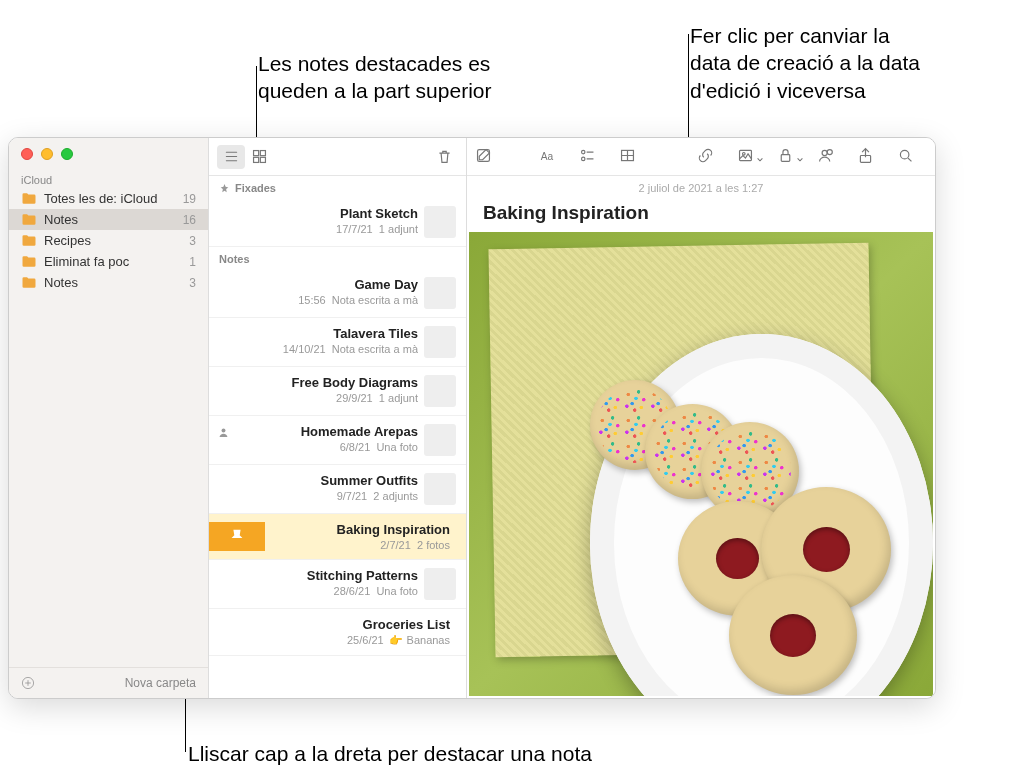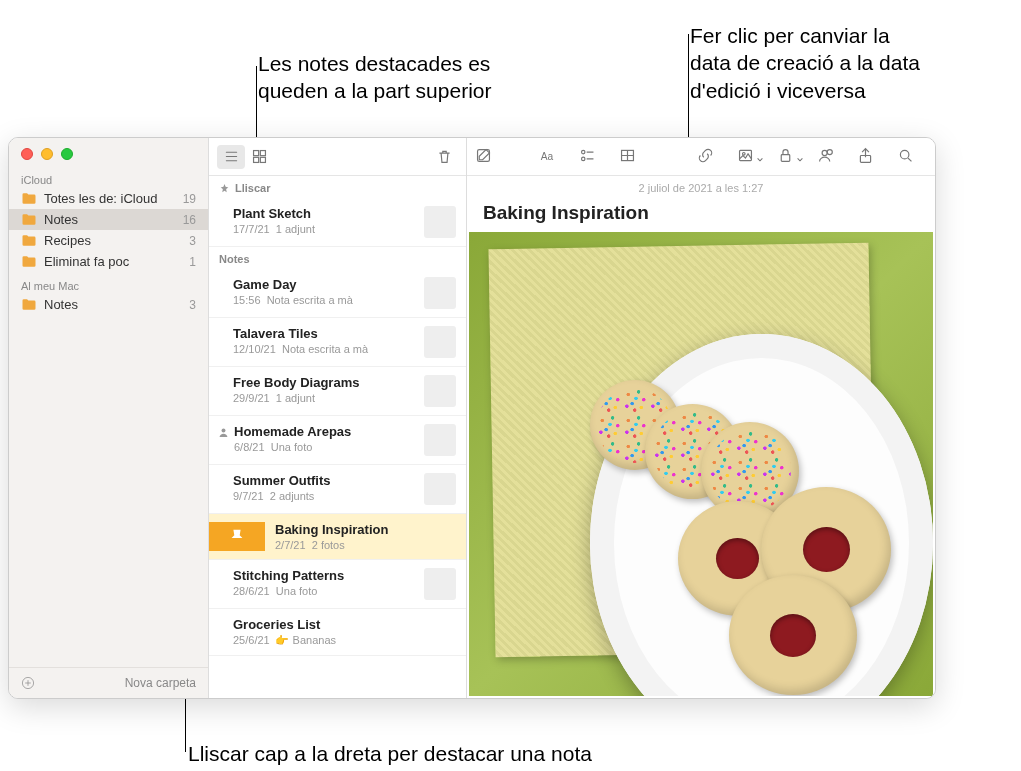--- a/index.html
+++ b/index.html
@@ -122,21 +122,21 @@
     color: #888;
     font-weight: 600;
   }
   .pin-mark { width:11px; height:11px; margin-right:5px; fill:#999; }
 
   .note-item {
     display: flex;
     padding: 8px 10px;
     border-bottom: 1px solid #f0f0f0;
   }
-  .note-item .body { flex: 1; min-width: 0; padding-right:20px; margin-left:14px;}
+  .note-item .body { flex: 1; min-width: 0; padding-right:6px; margin-left:14px;text-align:right;}
   .note-item .title { font-size: 13px; font-weight: 600; color:#222; white-space:nowrap; overflow:hidden; text-overflow:ellipsis;}
   .note-item .meta { font-size: 11px; color: #999; margin-top:2px; white-space:nowrap; overflow:hidden; text-overflow:ellipsis;}
   .note-item .thumb { width: 32px; height: 32px; border-radius:3px; background:#eee; flex-shrink:0; overflow:hidden;}
   .share-icon {width:13px;height:13px;fill:#999;position:relative;top:2px;margin-right:-12px;left:-2px;}
 
   .note-item.selected {
     background:#fff3cc;
     border-left: 0;
   }
   .note-item.swiped { padding-left:0; }
@@ -298,21 +298,20 @@
       <span class="folder-count">3</span>
     </div>
     <div class="folder-row">
       <svg class="folder-icon" viewBox="0 0 24 20">
           <path d="M2 4a2 2 0 012-2h5l2 2h9a2 2 0 012 2v10a2 2 0 01-2 2H4a2 2 0 01-2-2V4z"></path>
         </svg>
       <span class="folder-name">Eliminat fa poc</span>
       <span class="folder-count">1</span>
     </div>
 
-    <div class="section-label">Al meu Mac</div>
     <div class="folder-row">
       <svg class="folder-icon" viewBox="0 0 24 20">
           <path d="M2 4a2 2 0 012-2h5l2 2h9a2 2 0 012 2v10a2 2 0 01-2 2H4a2 2 0 01-2-2V4z"></path>
         </svg>
       <span class="folder-name">Notes</span>
       <span class="folder-count">3</span>
     </div>
 
     <div class="sidebar-spacer"></div>
     <div class="new-folder">
@@ -345,21 +344,21 @@
             <path d="M4 6h12M8 6V4h4v2M6 6l1 11h6l1-11"></path>
           </svg>
       </div>
     </div>
 
     <div class="list-scroll">
       <div class="list-section-header">
         <svg class="pin-mark" viewBox="0 0 20 20">
             <path d="M10 2l2 5 5 1-4 3 1 6-4-3-4 3 1-6-4-3 5-1z"></path>
           </svg>
-        <span>Lliscar</span>
+        <span>Fixades</span>
       </div>
 
       <div class="note-item">
         <div class="body">
           <div class="title">Plant Sketch</div>
           <div class="meta">
             <span>17/7/21</span>&nbsp;&nbsp;<span>1 adjunt</span>
           </div>
         </div>
         <div class="thumb th-plant"></div>
@@ -373,21 +372,21 @@
         <div class="body">
           <div class="title">Game Day</div>
           <div class="meta"><span>15:56</span>&nbsp;&nbsp;<span>Nota escrita a mà</span></div>
         </div>
         <div class="thumb th-game"></div>
       </div>
 
       <div class="note-item">
         <div class="body">
           <div class="title">Talavera Tiles</div>
-          <div class="meta"><span>12/10/21</span>&nbsp;&nbsp;<span>Nota escrita a mà</span></div>
+          <div class="meta"><span>14/10/21</span>&nbsp;&nbsp;<span>Nota escrita a mà</span></div>
         </div>
         <div class="thumb th-tiles"></div>
       </div>
 
       <div class="note-item">
         <div class="body">
           <div class="title">Free Body Diagrams</div>
           <div class="meta"><span>29/9/21</span>&nbsp;&nbsp;<span>1 adjunt</span></div>
         </div>
         <div class="thumb th-body"></div>

